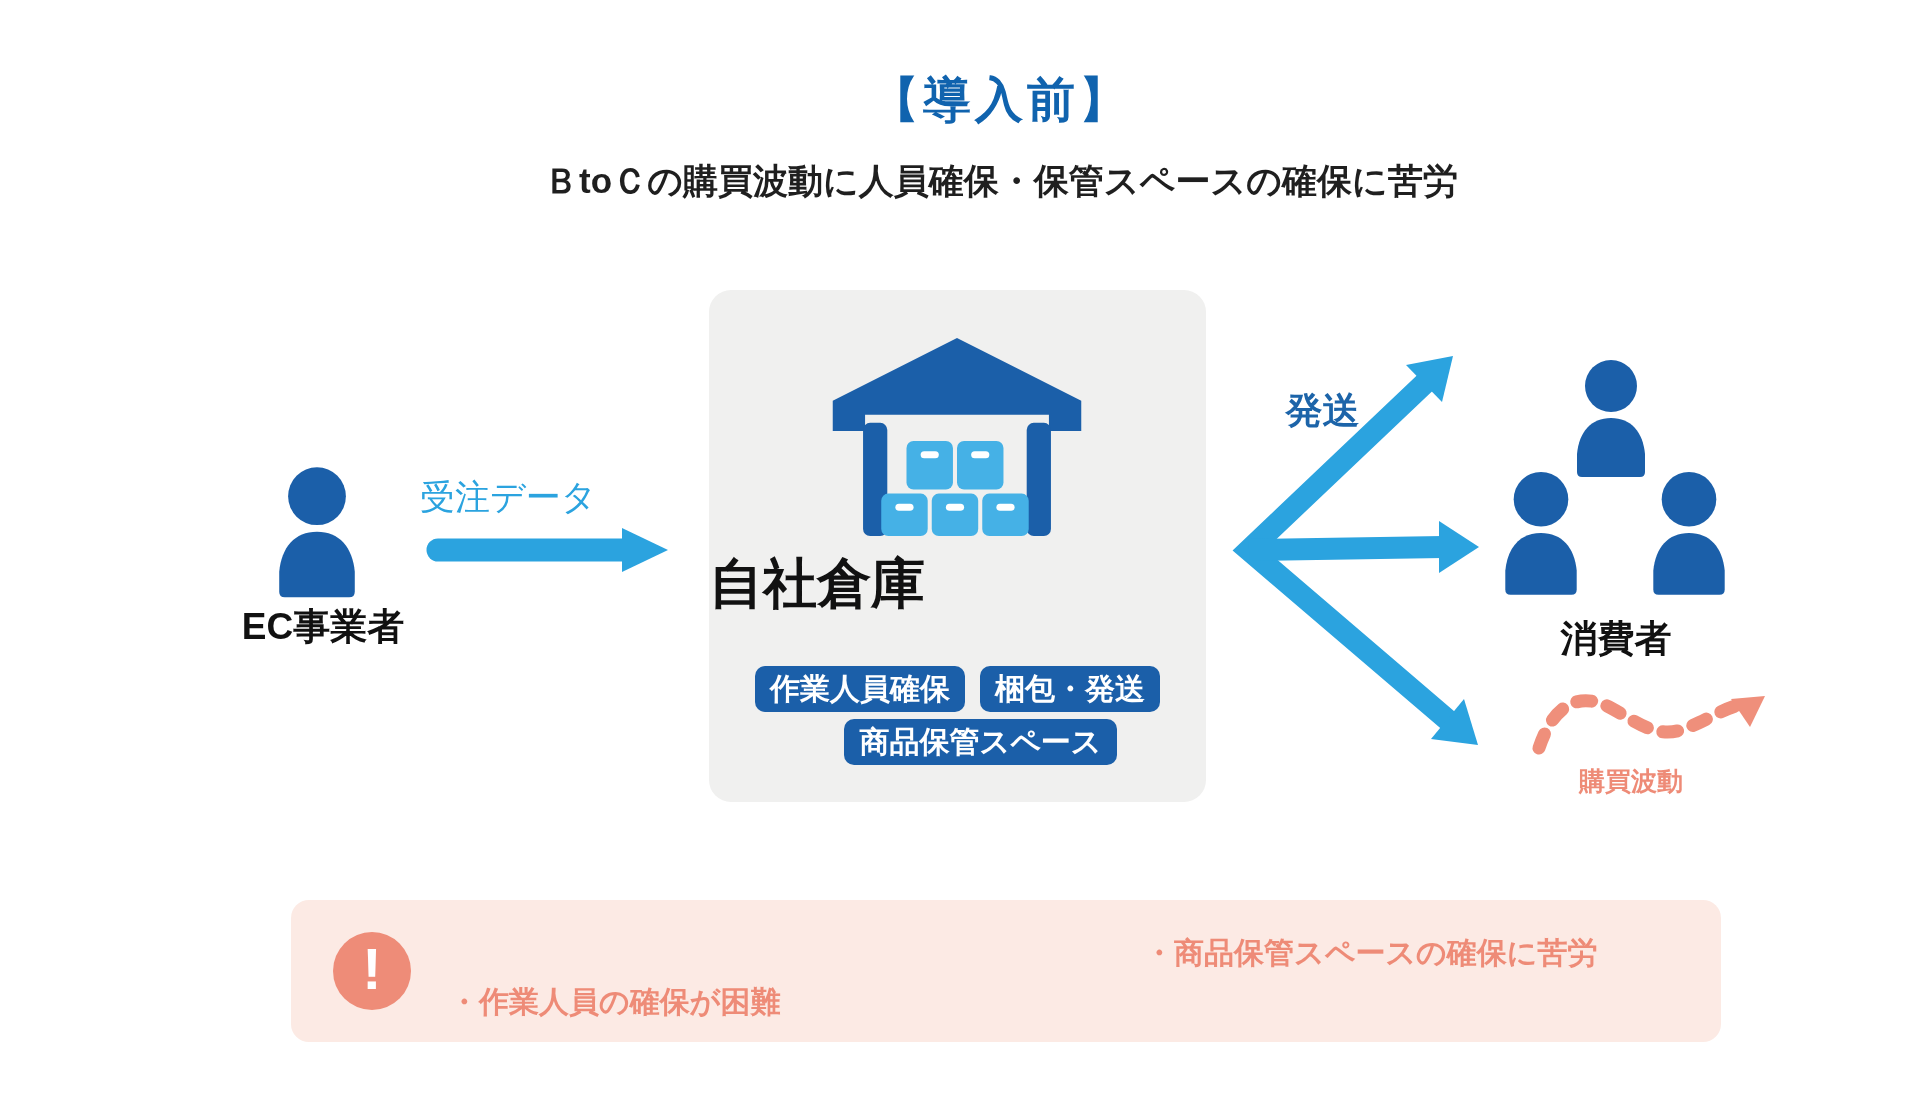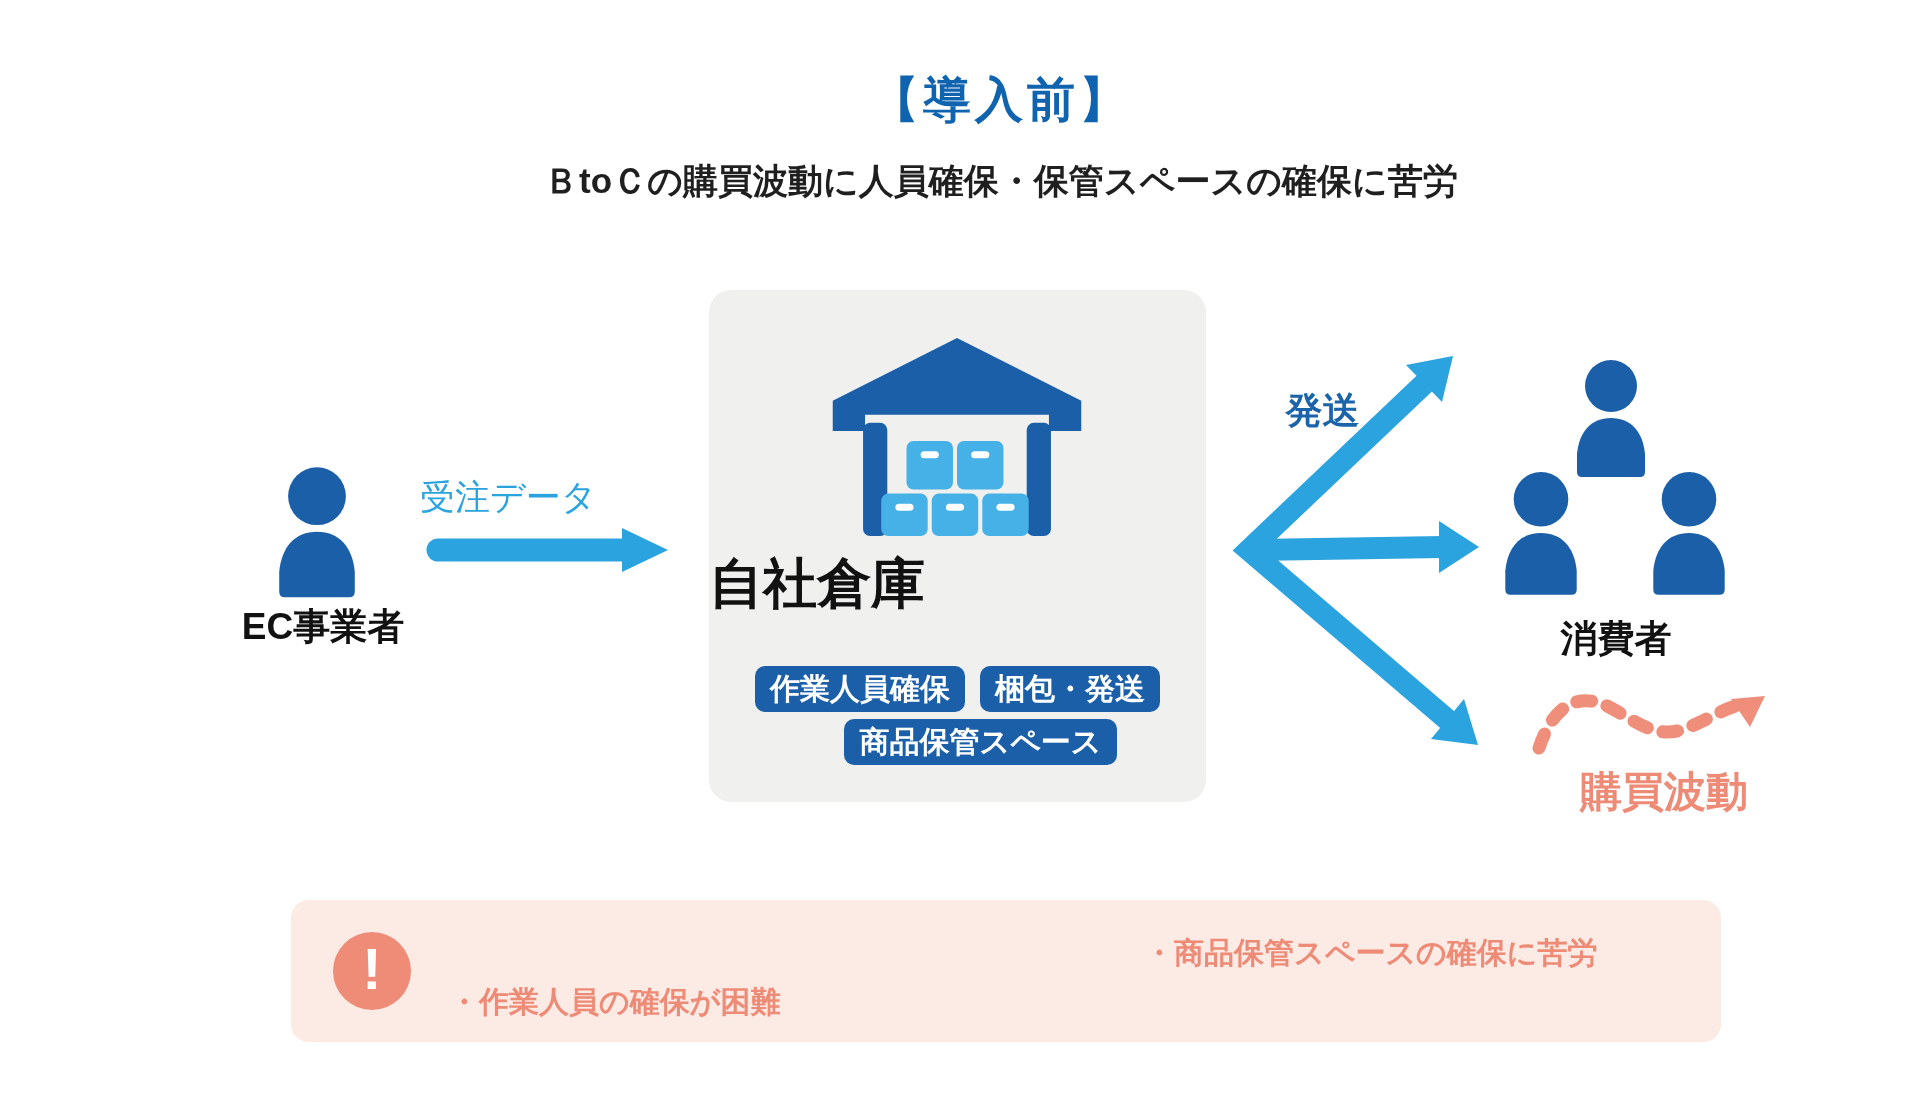--- a/index.html
+++ b/index.html
@@ -95,22 +95,21 @@
   .consumers-label {
     left: 1490px; top: 614px; width: 170px;
     text-align: center;
     font-size: 37px;
     font-weight: bold;
     color: #111111;
   }
   .wave-arrow { left: 1482px; top: 678px; width: 270px; height: 92px; }
   .wave-label {
     left: 1538px; top: 764px; width: 170px;
-    text-align: center;
-    font-size: 42px;
+    font-size: 26px;
     font-weight: bold;
     color: #EE8B77;
   }
 
   
   .issues-box {
     left: 250px; top: 900px;
     width: 1430px; height: 142px;
     background: #FCEAE4;
     border-radius: 18px;

